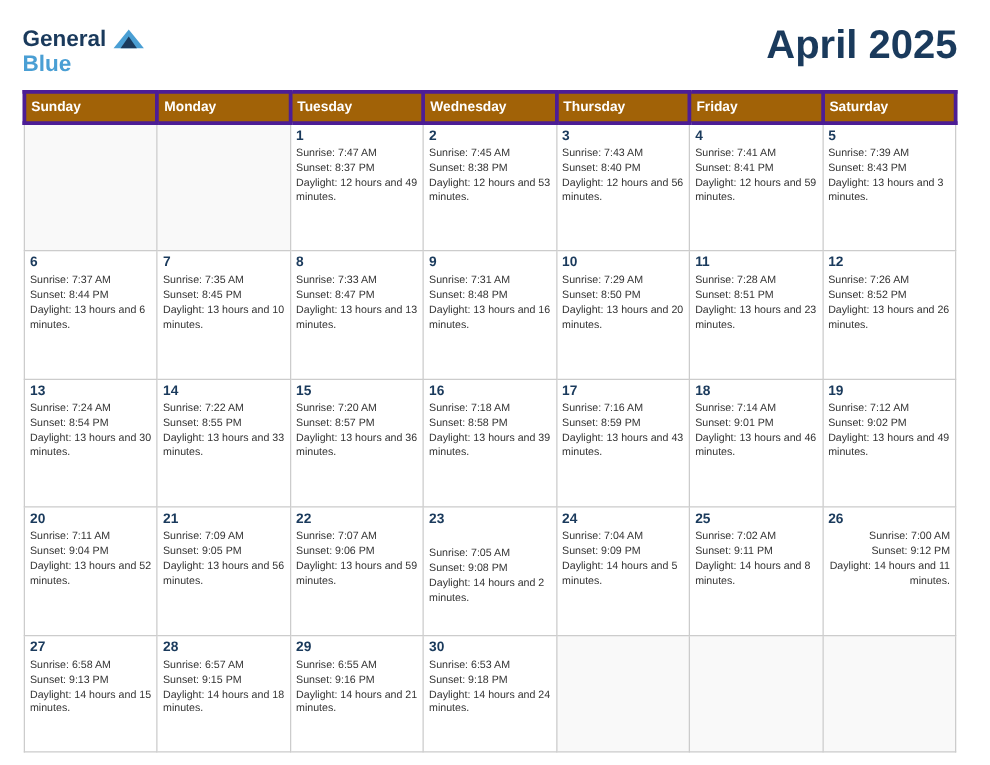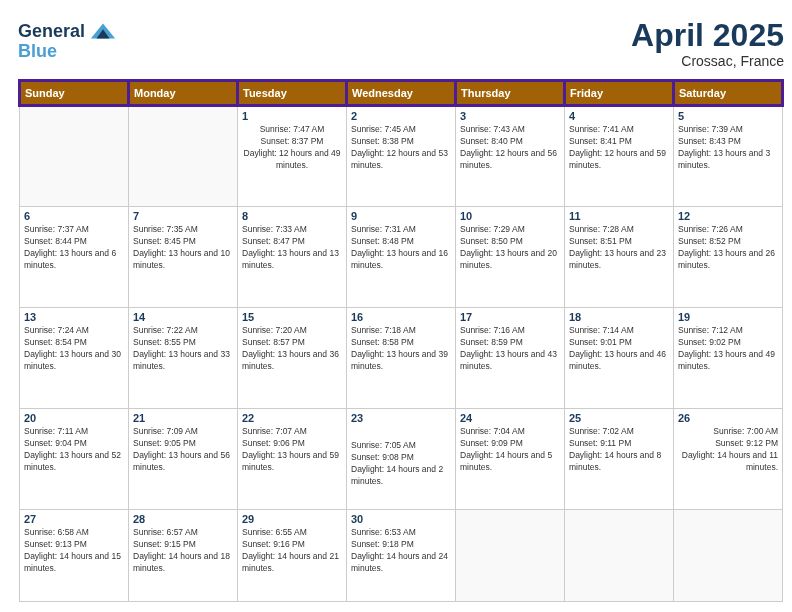--- a/index.html
+++ b/index.html
@@ -6,21 +6,21 @@
     body {
       width: 792px;
       height: 612px;
       font-family: Arial, sans-serif;
       background: #fff;
       overflow: hidden;
     }
     .page {
       width: 792px;
       height: 612px;
-      padding: 18px 8px 10px 18px;
+      padding: 18px 26px 10px 18px;
       display: flex;
       flex-direction: column;
     }
     .header {
       display: flex;
       justify-content: space-between;
       align-items: flex-start;
       margin-bottom: 10px;
     }
     .logo {
@@ -106,21 +106,20 @@
           <svg class="logo-icon" viewBox="0 0 30 30" xmlns="http://www.w3.org/2000/svg">
             <polygon points="2,22 15,6 28,22" fill="#4a9fd4"></polygon>
             <polygon points="8,22 15,12 22,22" fill="#1a3a5c"></polygon>
           </svg>
         </div>
         <div style="font-size:18px;font-weight:bold;color:#4a9fd4;line-height:1.1;margin-top:-4px;">Blue</div>
       </div>
     </div>
     <div class="title-block">
       <div class="month-title">April 2025</div>
-      <div class="location">Crossac, France</div>
     </div>
   </div>
 
   <table class="calendar">
     <thead>
       <tr>
       <th>Sunday</th>
           <th>Monday</th>
           <th>Tuesday</th>
           <th>Wednesday</th>
@@ -128,21 +127,21 @@
           <th>Friday</th>
           <th>Saturday</th>
         </tr>
     </thead>
     <tbody id="calendar-body">
     <tr>
           <td class="empty"></td>
           <td class="empty"></td>
           <td>
             <span class="day-num">1</span>
-            <div class="day-info" style="white-space: pre-line; text-align: center;">Sunrise: 7:47 AM
+            <div class="day-info" style="white-space: pre-line;">Sunrise: 7:47 AM
 Sunset: 8:37 PM
 Daylight: 12 hours and 49 minutes.</div>
           </td>
           <td>
             <span class="day-num">2</span>
             <div class="day-info" style="white-space: pre-line;">Sunrise: 7:45 AM
 Sunset: 8:38 PM
 Daylight: 12 hours and 53 minutes.</div>
           </td>
           <td>

